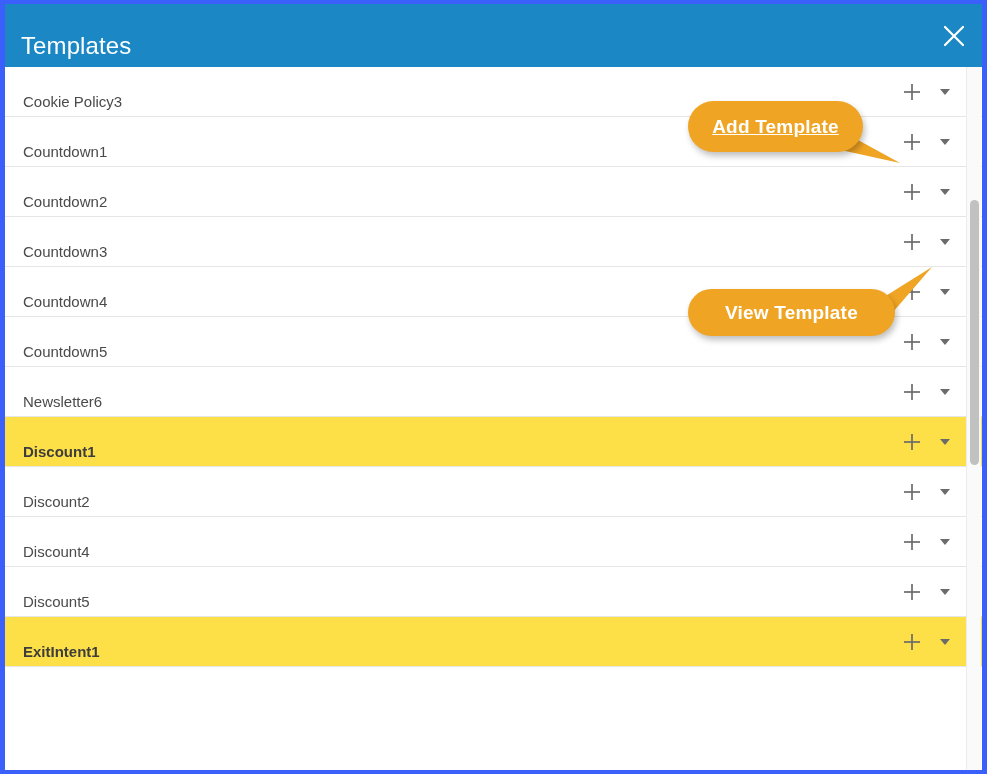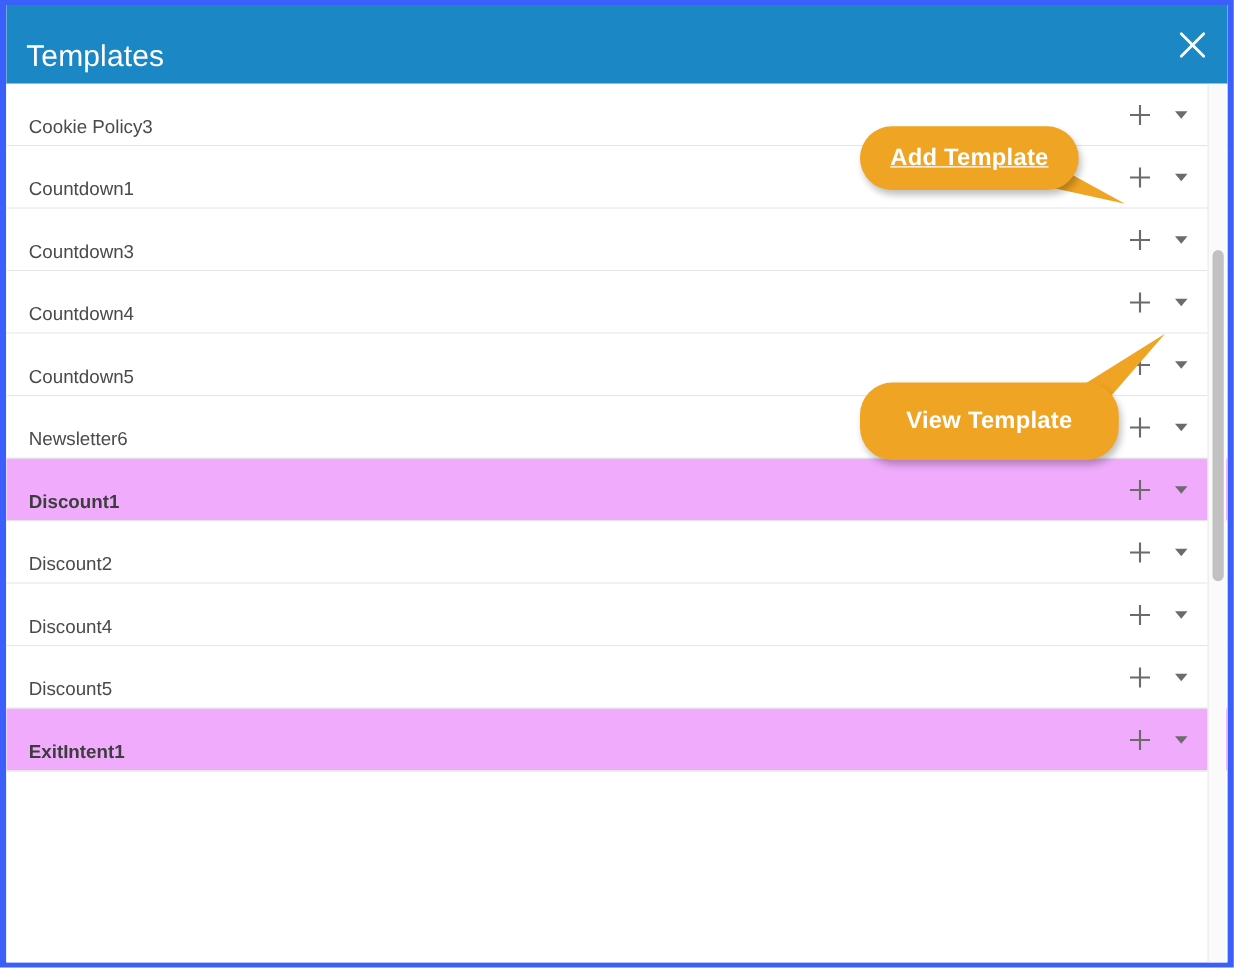--- a/index.html
+++ b/index.html
@@ -82,21 +82,21 @@
     height: 50px;
     border-bottom: 1px solid #e6e6e6;
     display: flex;
     align-items: center;
     box-sizing: border-box;
     background: #ffffff;
     padding-left: 18px;
     padding-right: 40px;
   }
   .template-row.highlighted {
-    background: #f0abfc;
+    background: #fde047;
   }
   .template-name {
     font-size: 15px;
     color: #4a4a4a;
     font-weight: 400;
     user-select: none;
     white-space: nowrap;
     margin-top: 20px;
   }
   .template-row.highlighted .template-name {
@@ -188,21 +188,21 @@
     width: 230px; height: 70px;
   }
   #callout-add .bubble {
     left: 0; top: 0; width: 175px; height: 51px; text-decoration: underline;
   }
   #callout-view {
     left: 683px; top: 196px;
     width: 250px; height: 95px;
   }
   #callout-view .bubble {
-    left: 0; top: 43px; width: 207px; height: 62px;
+    left: 0; top: 26px; width: 207px; height: 47px;
   }
 </style>
 </head>
 <body>
 
 <div id="modal">
 
   <div id="modal-header">
     <div id="modal-title">Templates</div>
     <div id="close-button">
@@ -237,20 +237,34 @@
                 <line x1="10" y1="2" x2="10" y2="18" stroke="#6d6a6a" stroke-width="1.7"></line>
                 <line x1="2" y1="10" x2="18" y2="10" stroke="#6d6a6a" stroke-width="1.7"></line>
               </svg>
             </div>
             <div class="caret-icon">
               <span class="tri"></span>
             </div>
           </div>
         </div>
         <div class="template-row">
+          <div class="template-name">Countdown2</div>
+          <div class="row-actions">
+            <div class="add-icon">
+              <svg width="20" height="20" viewBox="0 0 20 20">
+                <line x1="10" y1="2" x2="10" y2="18" stroke="#6d6a6a" stroke-width="1.7"></line>
+                <line x1="2" y1="10" x2="18" y2="10" stroke="#6d6a6a" stroke-width="1.7"></line>
+              </svg>
+            </div>
+            <div class="caret-icon">
+              <span class="tri"></span>
+            </div>
+          </div>
+        </div>
+        <div class="template-row">
           <div class="template-name">Countdown3</div>
           <div class="row-actions">
             <div class="add-icon">
               <svg width="20" height="20" viewBox="0 0 20 20">
                 <line x1="10" y1="2" x2="10" y2="18" stroke="#6d6a6a" stroke-width="1.7"></line>
                 <line x1="2" y1="10" x2="18" y2="10" stroke="#6d6a6a" stroke-width="1.7"></line>
               </svg>
             </div>
             <div class="caret-icon">
               <span class="tri"></span>

